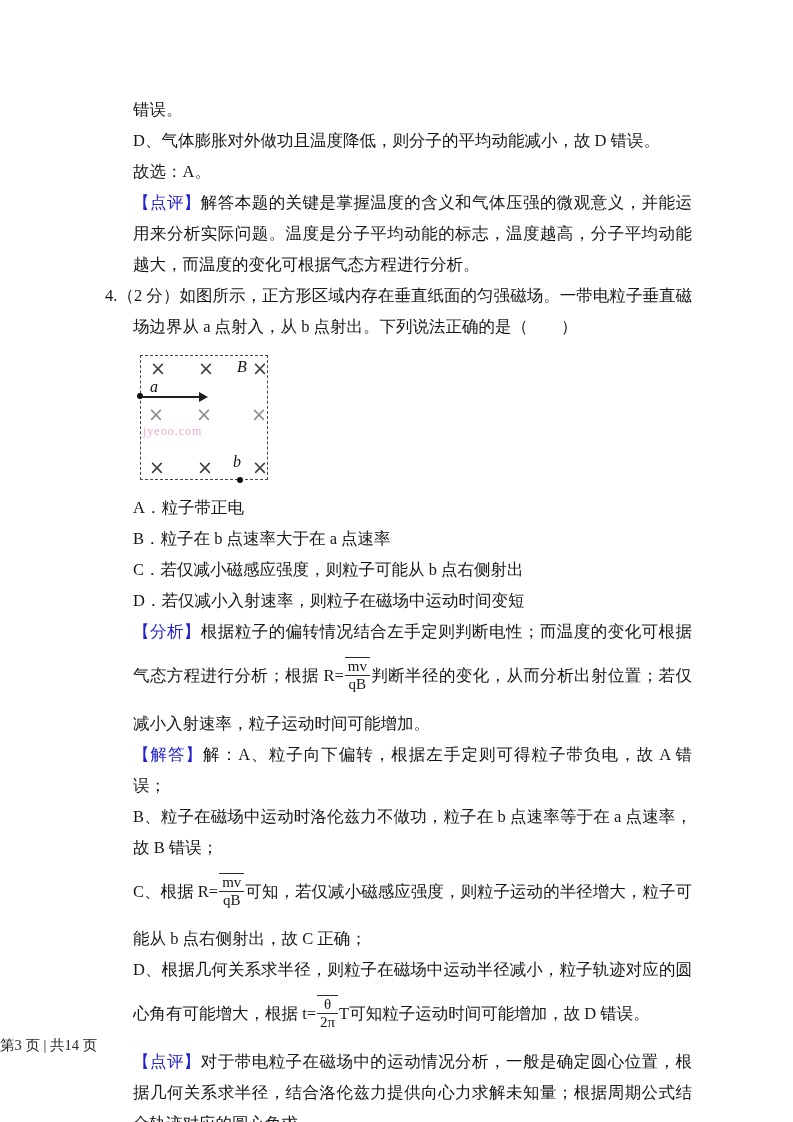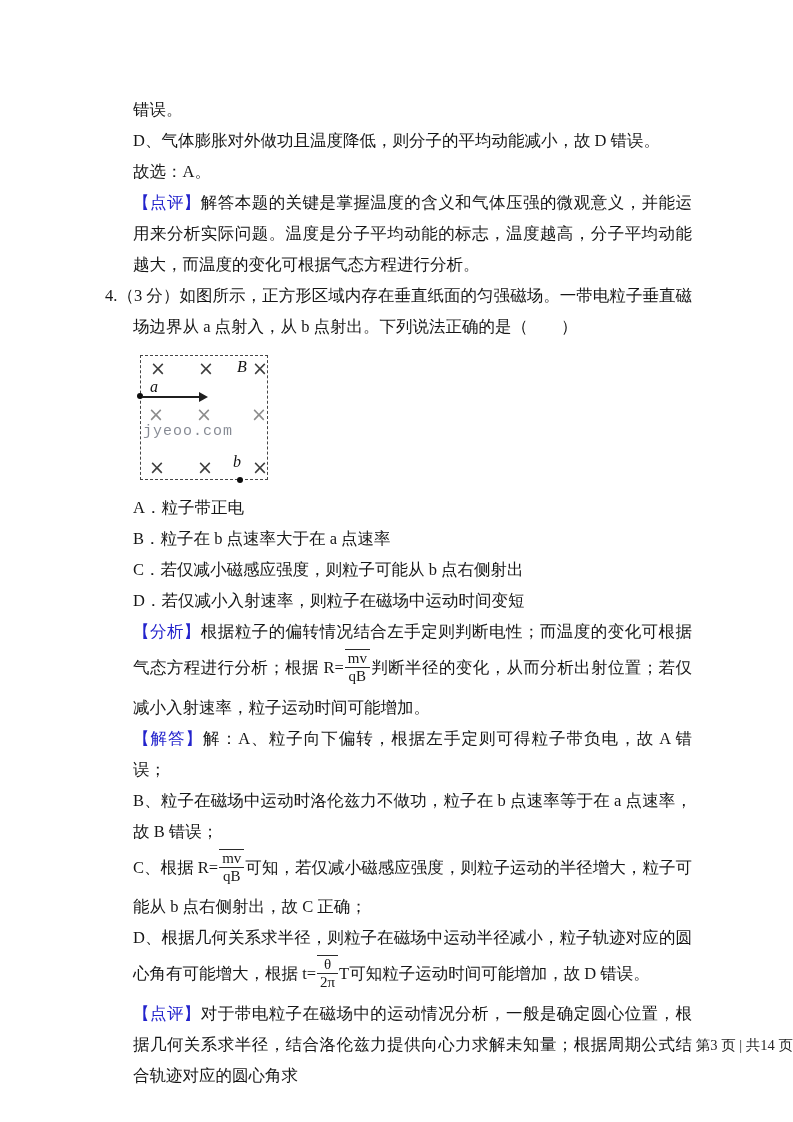--- a/index.html
+++ b/index.html
@@ -21,21 +21,21 @@
   }
   .para { padding-left:28px; }
   .q-para { text-indent:-28px; }
   .blabel { color:#2323cc; }
   .frac {
     display:inline-block;
     vertical-align:middle;
     text-align:center;
     line-height:1.15;
     font-size:15px;
-    margin:4px 1px;
+    margin:12px 1px;
     transform:translateY(-2px);
   }
   .frac .num {
     display:block;
     border-top:1px solid #2a2a2a;
     border-bottom:1px solid #2a2a2a;
     padding:0 3px;
   }
   .frac .den { display:block; padding:0 3px; }
 
@@ -77,47 +77,47 @@
     position:absolute;
     left:58px; top:36px;
     width:0; height:0;
     border-left:9px solid #1f1f1f;
     border-top:5px solid transparent;
     border-bottom:5px solid transparent;
   }
   .watermark {
     position:absolute;
     left:2px; top:60px;
-    font-family:Liberation Mono, monospace;
-    font-size:15px;
-    color:#0f172a;
+    font-family:Liberation Serif, serif;
+    font-size:12px;
+    color:#ec4899;
     opacity:0.5;
     letter-spacing:1px;
   }
   .footer {
     position:absolute;
     left:0; top:1036px;
     width:100%;
-    text-align:right;
+    text-align:left;
     font-size:14.5px;
     color:#262626;
   }
 </style>
 </head>
 <body>
 
 <div class="content">
 
   <p class="para">错误。</p>
   <p class="para">D、气体膨胀对外做功且温度降低，则分子的平均动能减小，故 D 错误。</p>
   <p class="para">故选：A。</p>
 
   <p class="para"><span class="blabel">【点评】</span><span>解答本题的关键是掌握温度的含义和气体压强的微观意义，并能运用来分析实际问题。温度是分子平均动能的标志，温度越高，分子平均动能越大，而温度的变化可根据气态方程进行分析。</span></p>
 
-  <p class="para q-para"><span>4.</span><span>（3 分）</span><span>如图所示，正方形区域内存在垂直纸面的匀强磁场。一带电粒子垂直磁场边界从 a 点射入，从 b 点射出。下列说法正确的是（　　）</span></p>
+  <p class="para q-para"><span>4.</span><span>（2 分）</span><span>如图所示，正方形区域内存在垂直纸面的匀强磁场。一带电粒子垂直磁场边界从 a 点射入，从 b 点射出。下列说法正确的是（　　）</span></p>
 
   <div class="diagram">
     <span class="cross c-dark" style="left:17px;top:12px;">×</span>
     <span class="cross c-dark" style="left:65px;top:12px;">×</span>
     <span class="cross c-dark" style="left:119px;top:12px;">×</span>
     <span class="cross c-mid" style="left:15px;top:58px;">×</span>
     <span class="cross c-mid" style="left:63px;top:58px;">×</span>
     <span class="cross c-mid" style="left:118px;top:58px;">×</span>
     <span class="cross c-dark" style="left:16px;top:111px;">×</span>
     <span class="cross c-dark" style="left:64px;top:111px;">×</span>

